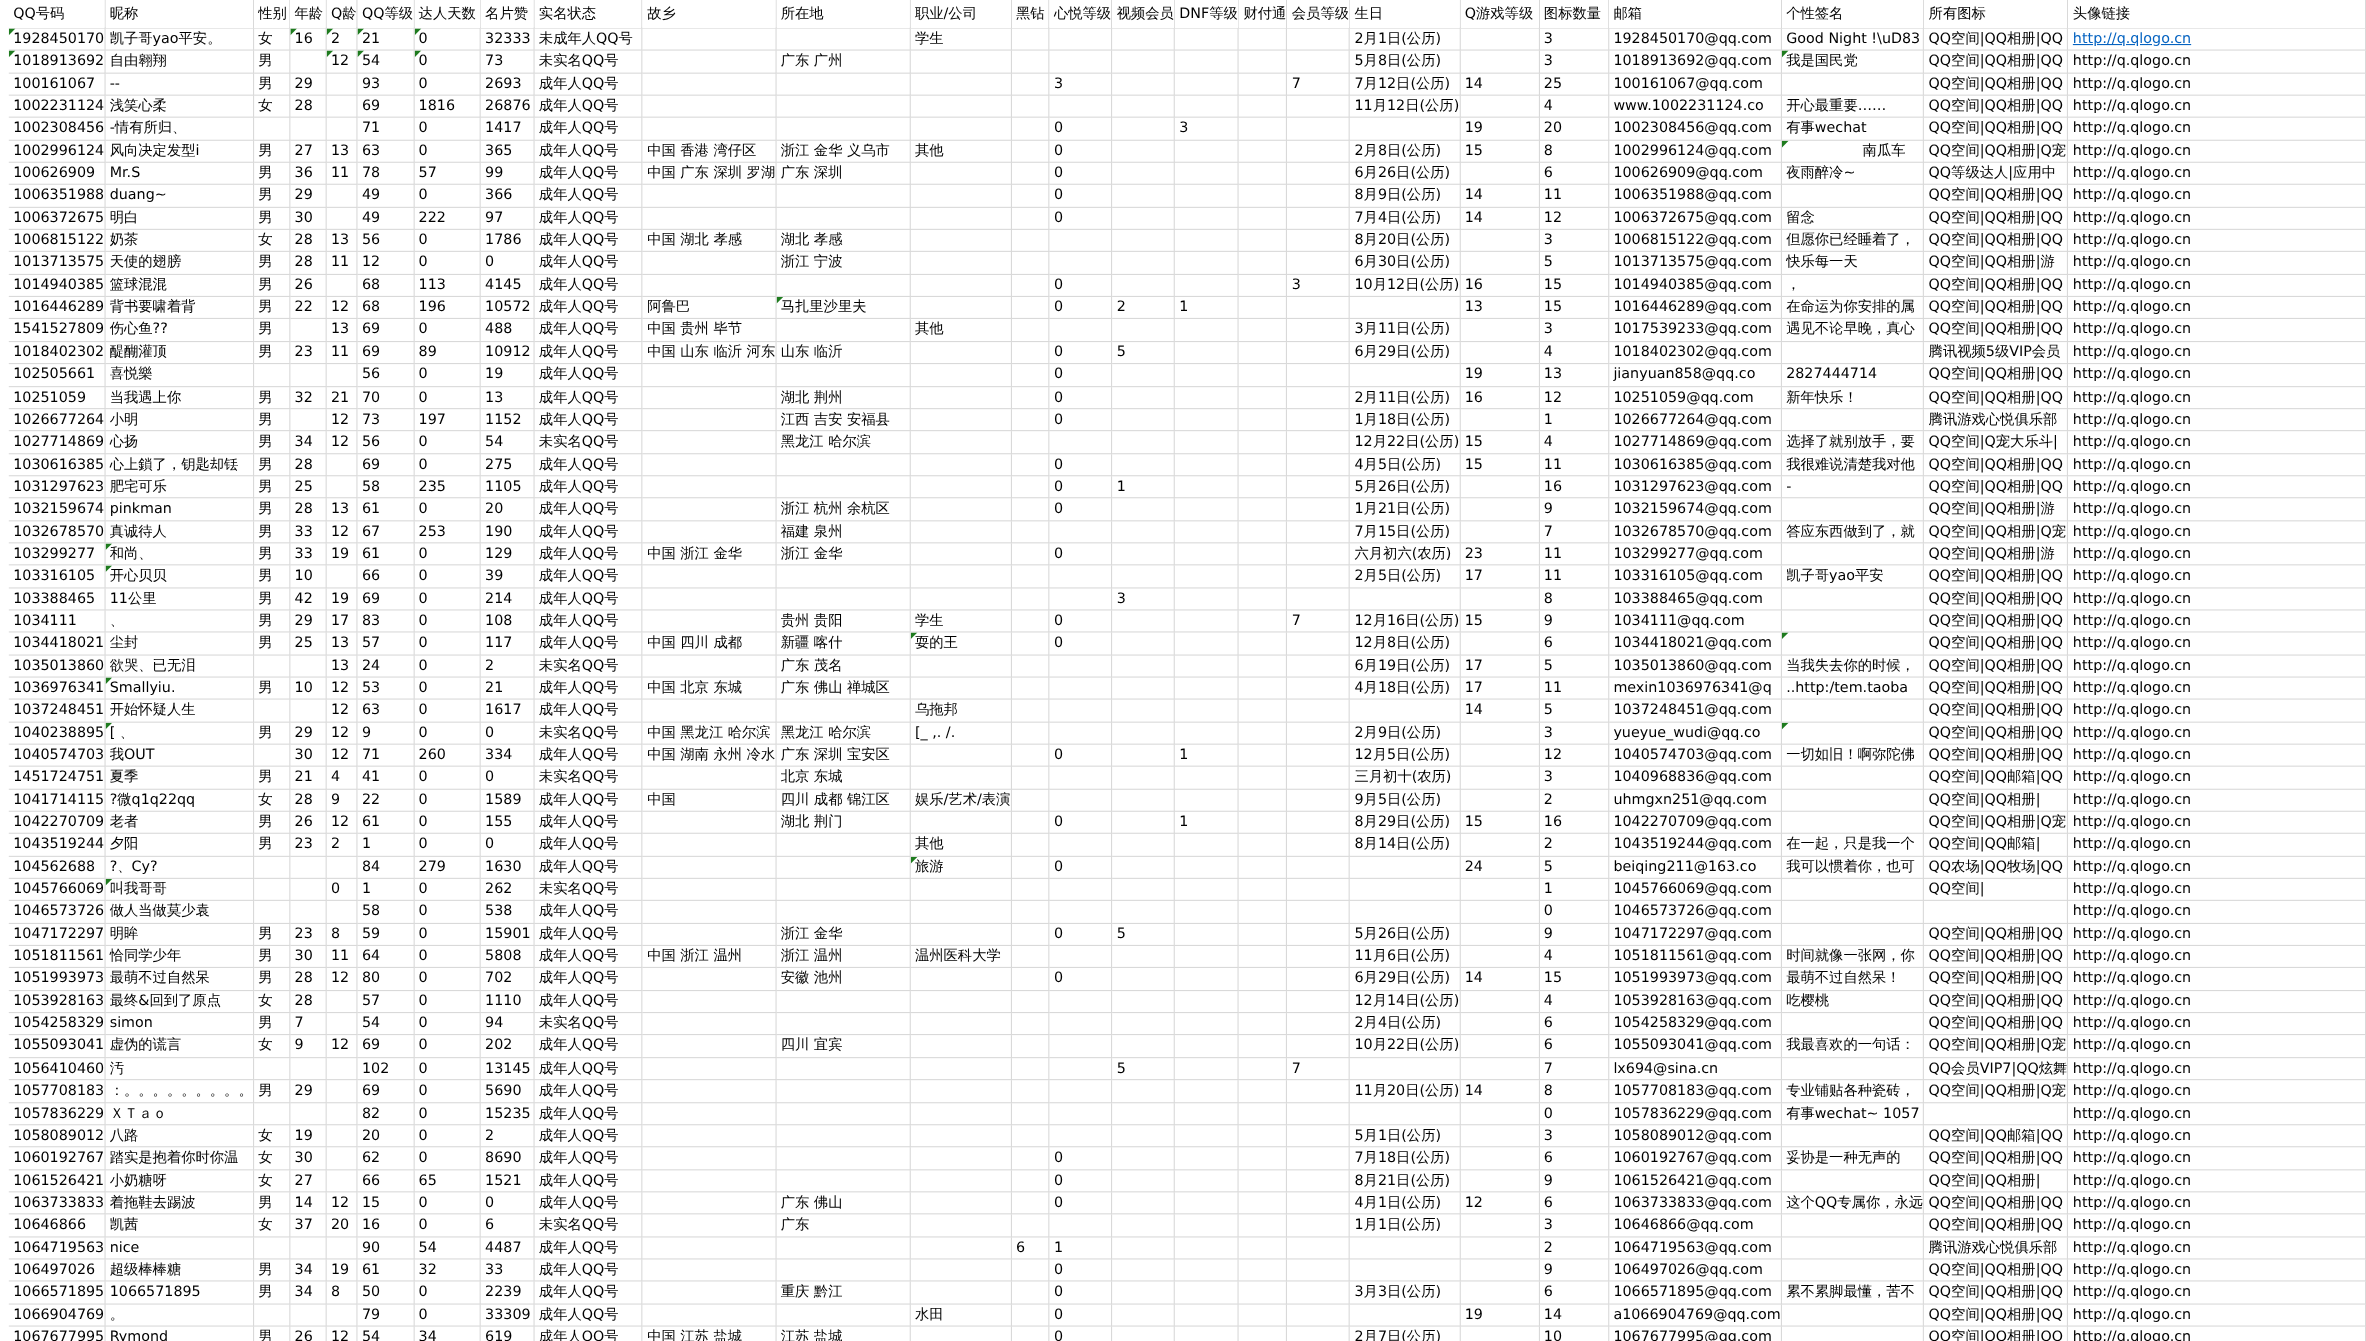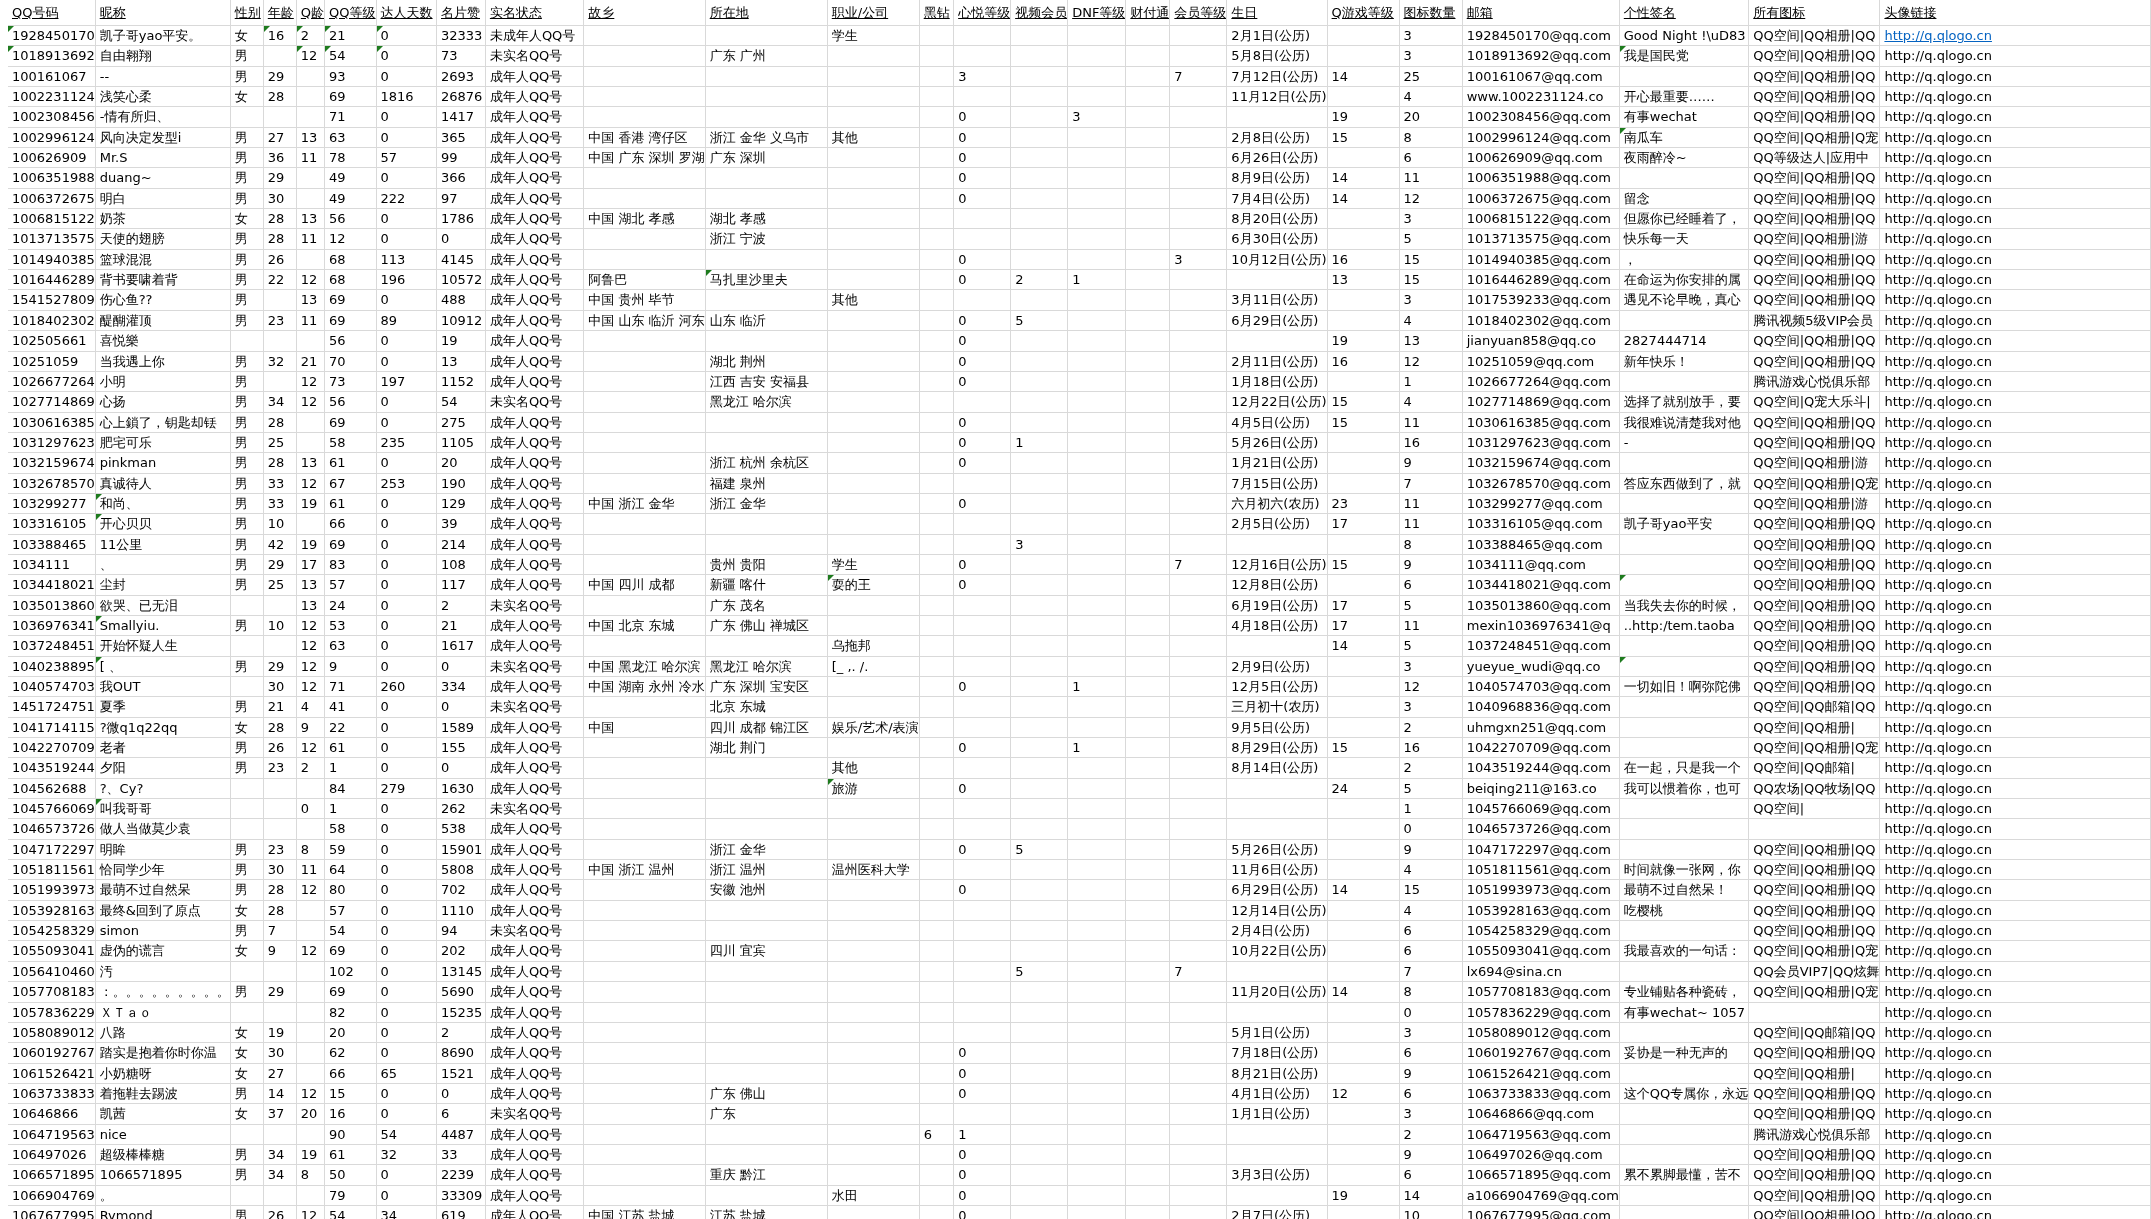--- a/index.html
+++ b/index.html
@@ -12,26 +12,26 @@
     padding:0 0 0 4px;
     white-space:nowrap;
     overflow:hidden;
     text-align:left;
     font-weight:normal;
     vertical-align:middle;
     position:relative;
     height:19.35px;
     line-height:19.35px;
   }
-  thead th{height:25px;line-height:25px;border-bottom:1px solid #d9d9d9;background:#fff;text-decoration:underline;}
+  thead th{height:25px;line-height:25px;border-bottom:1px solid #d9d9d9;background:#fff;}
   td.green::before{
     content:"";position:absolute;top:0;left:0;width:0;height:0;
     border-top:6px solid #1e7b1e;border-right:6px solid transparent;
   }
-  td.rightal{text-align:left;padding-right:16px;}
+  td.rightal{text-align:right;padding-right:16px;}
   td.hlink{color:#0563c1;text-decoration:underline;}
 </style>
 </head>
 <body>
 
 <div id="sheet">
   <table>
     <colgroup id="colgroup">
         <col style="width: 86px;">
         <col style="width: 128px;">

